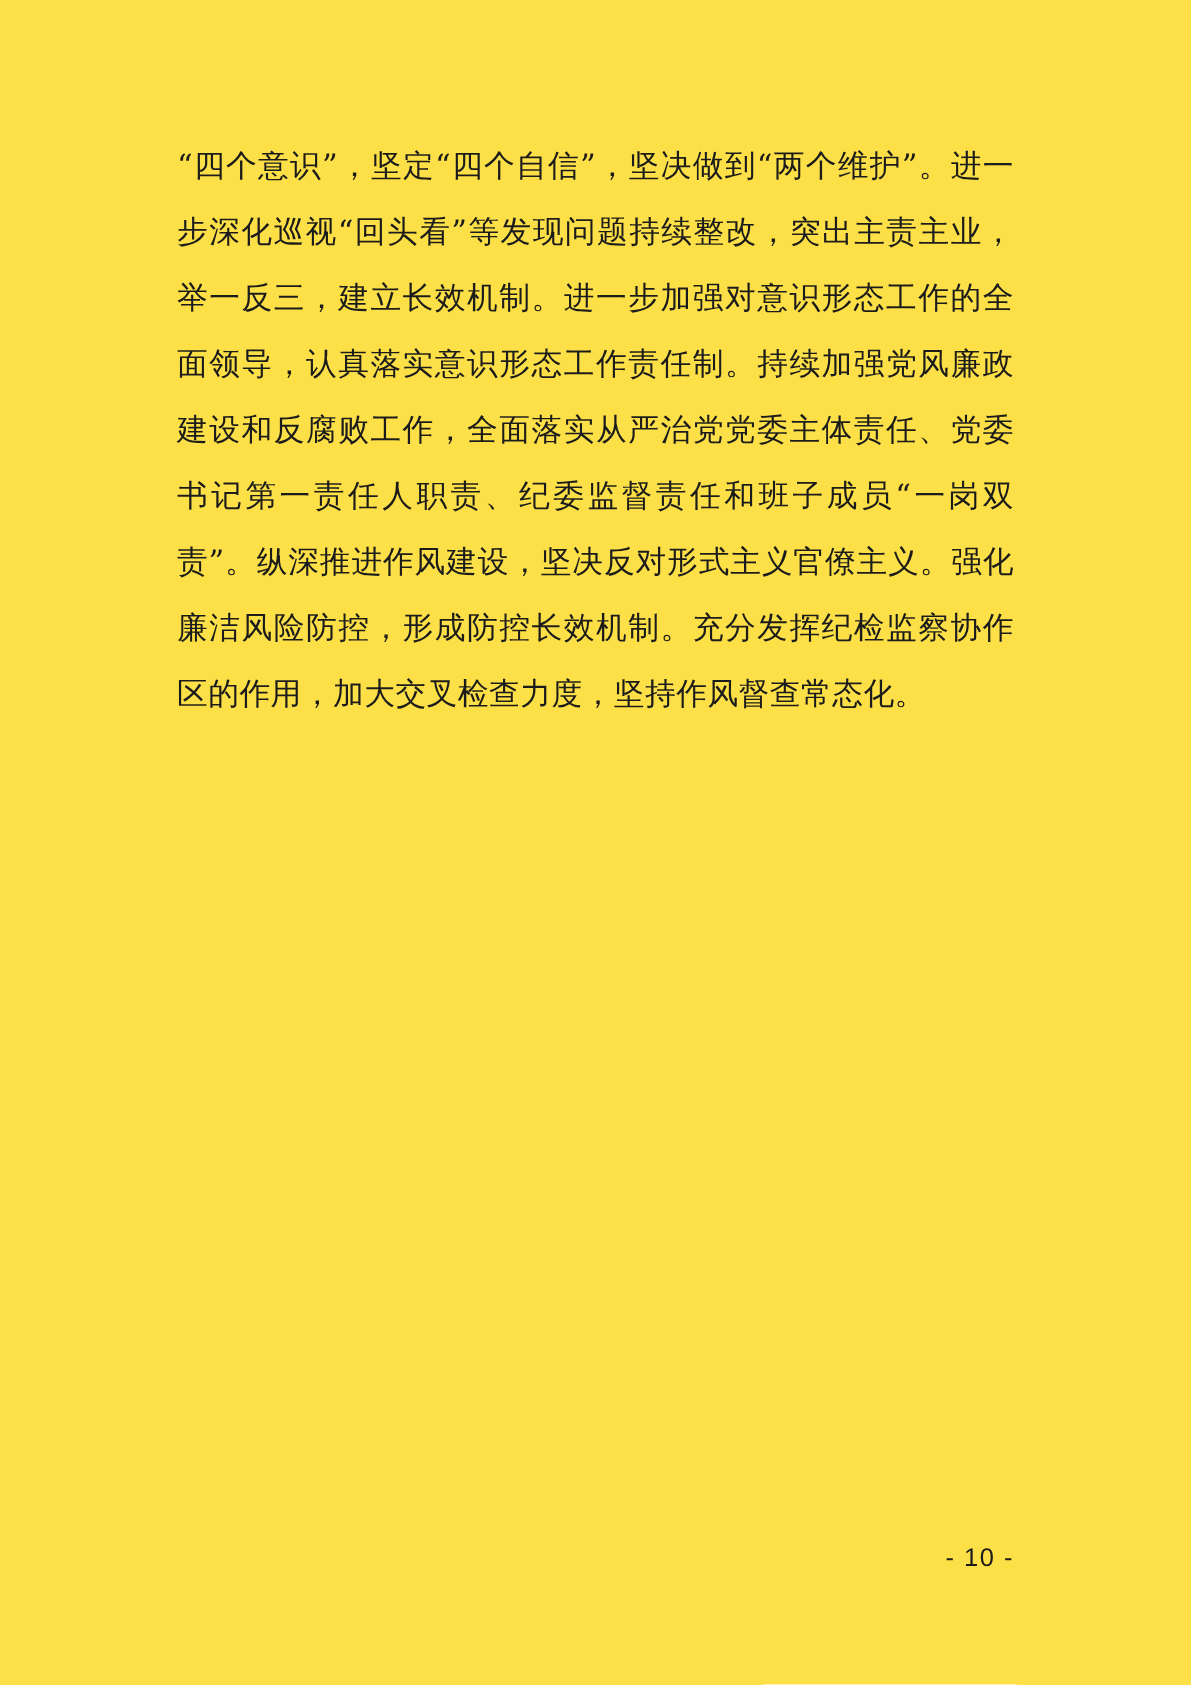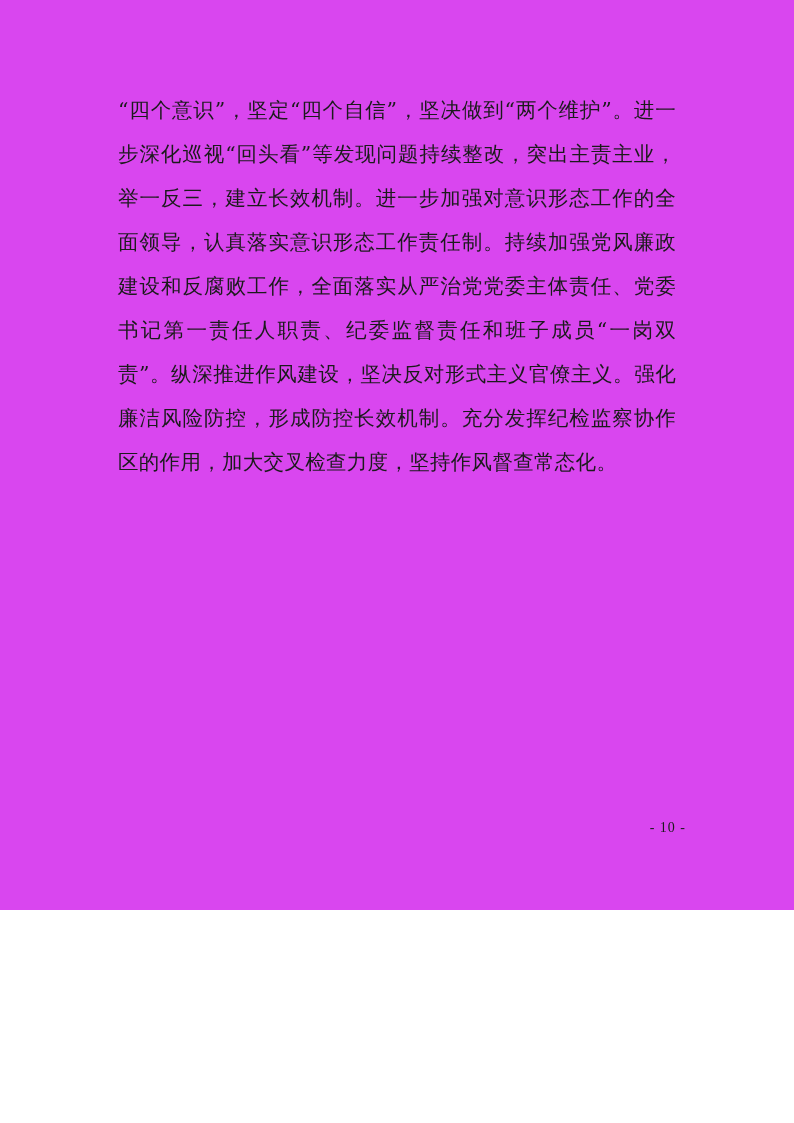--- a/index.html
+++ b/index.html
@@ -3,22 +3,22 @@
 <meta charset="utf-8">
 <style>
   html, body {
     margin: 0;
     padding: 0;
     background: #ffffff;
   }
   .page {
     position: relative;
     width: 794px;
-    height: 910px;
-    background: #d946ef;
+    height: 1123px;
+    background: #fde047;
     overflow: hidden;
     font-family: "DejaVu Serif", "Liberation Serif", serif;
   }
   .body-block {
     position: absolute;
     left: 118px;
     top: 88px;
     width: 558px;
   }
   .para {
@@ -27,26 +27,26 @@
     line-height: 44px;
     color: #1b1b1b;
     text-indent: 0;
     text-align: justify;
     text-justify: inter-ideograph;
     letter-spacing: 0.3px;
     font-weight: 500;
   }
   .page-number {
     position: absolute;
-    right: 108px;
+    right: 118px;
     bottom: 74px;
-    font-size: 14px;
+    font-size: 17px;
     color: #1b1b1b;
     letter-spacing: 1px;
-    font-family: Liberation Serif, serif;
+    font-family: Liberation Sans, sans-serif;
   }
 </style>
 </head>
 <body>
 
 <div class="page">
 
   <div class="body-block">
     <p class="para">“四个意识”，坚定“四个自信”，坚决做到“两个维护”。进一步深化巡视“回头看”等发现问题持续整改，突出主责主业，举一反三，建立长效机制。进一步加强对意识形态工作的全面领导，认真落实意识形态工作责任制。持续加强党风廉政建设和反腐败工作，全面落实从严治党党委主体责任、党委书记第一责任人职责、纪委监督责任和班子成员“一岗双责”。纵深推进作风建设，坚决反对形式主义官僚主义。强化廉洁风险防控，形成防控长效机制。充分发挥纪检监察协作区的作用，加大交叉检查力度，坚持作风督查常态化。</p>
   </div>

